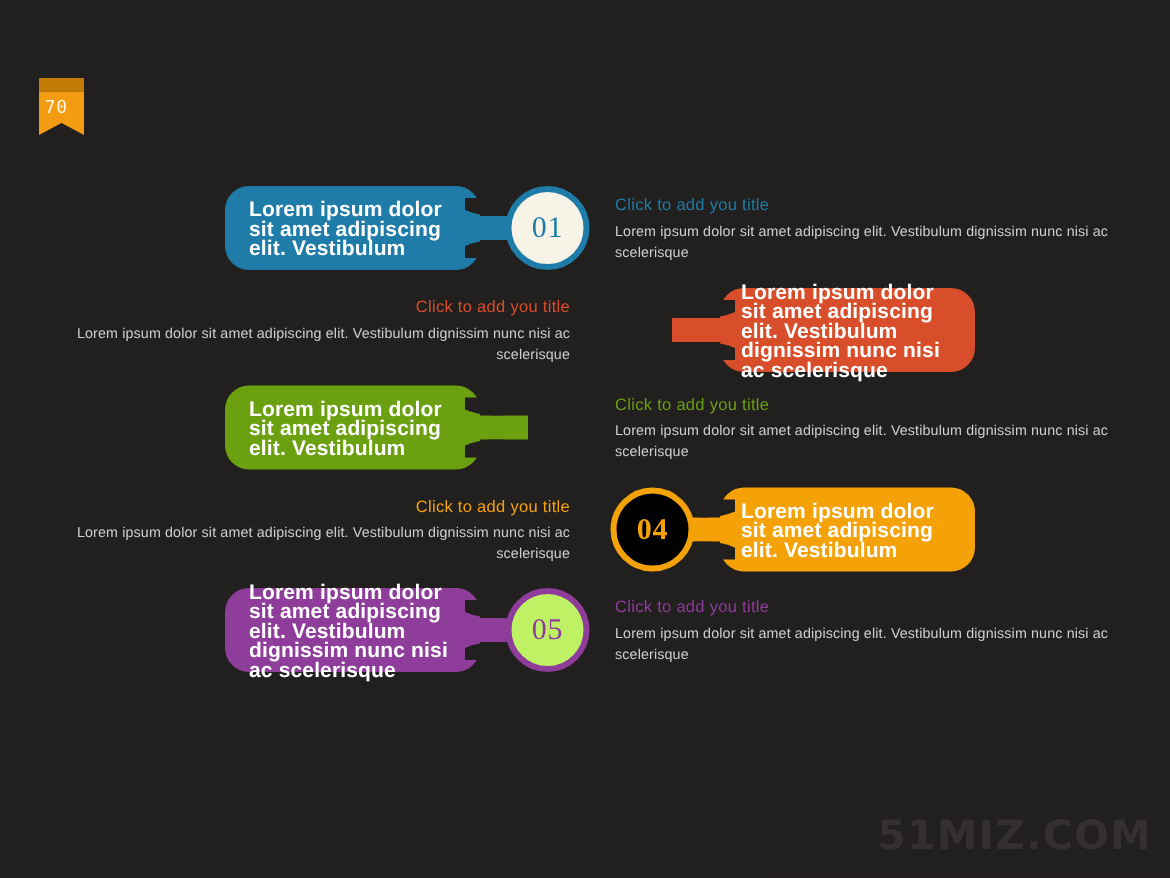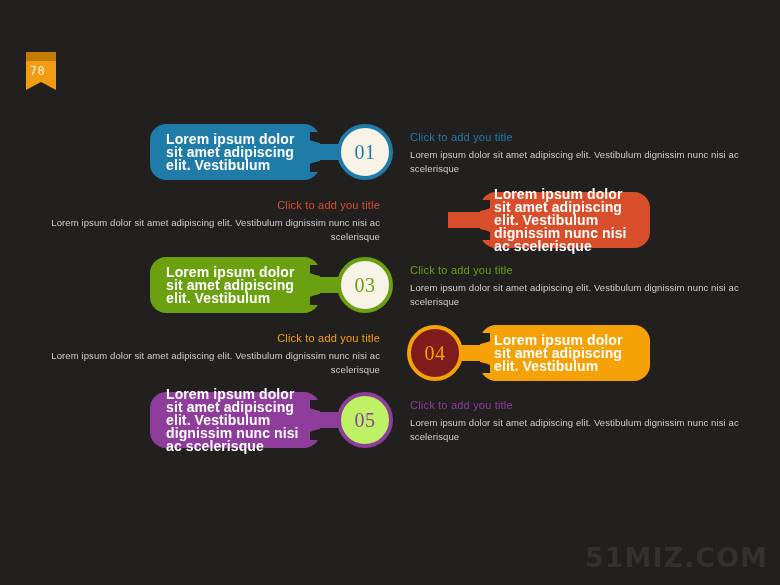--- a/index.html
+++ b/index.html
@@ -179,40 +179,37 @@
     <div class="row ltr" style="top: 251px;">
       <div class="graphic">
         <div class="pill" style="background: rgb(107, 160, 16);">
           <span class="pill-text">Lorem ipsum dolor sit amet adipiscing elit. Vestibulum</span>
         </div>
         <div class="waist">
           <div class="waist-bar" style="background: rgb(107, 160, 16);"></div>
           <div class="waist-cut-top"></div>
           <div class="waist-cut-bot"></div>
         </div>
-        <div class="circle" style="border-color: rgb(107, 160, 16); background: rgb(247, 243, 230);">
-          <span class="circle-num" style="color: rgb(107, 160, 16);">03</span>
-        </div>
       </div>
       <div class="copy">
         <p class="copy-title" style="color: rgb(107, 160, 16);">Click to add you title</p>
         <p class="copy-body">Lorem ipsum dolor sit amet adipiscing elit. Vestibulum dignissim nunc nisi ac scelerisque</p>
       </div>
     </div>
     <div class="row rtl" style="top: 319px;">
       <div class="graphic">
         <div class="pill" style="background: rgb(245, 162, 9);">
           <span class="pill-text">Lorem ipsum dolor sit amet adipiscing elit. Vestibulum</span>
         </div>
         <div class="waist">
           <div class="waist-bar" style="background: rgb(245, 162, 9);"></div>
           <div class="waist-cut-top"></div>
           <div class="waist-cut-bot"></div>
         </div>
-        <div class="circle" style="border-color: rgb(245, 162, 9); background: #7f1d1d;">
+        <div class="circle" style="border-color: rgb(245, 162, 9); background: #000000; font-weight: bold;">
           <span class="circle-num" style="color: rgb(245, 162, 9);">04</span>
         </div>
       </div>
       <div class="copy">
         <p class="copy-title" style="color: rgb(245, 162, 9);">Click to add you title</p>
         <p class="copy-body">Lorem ipsum dolor sit amet adipiscing elit. Vestibulum dignissim nunc nisi ac scelerisque</p>
       </div>
     </div>
     <div class="row ltr" style="top: 386px;">
       <div class="graphic">

